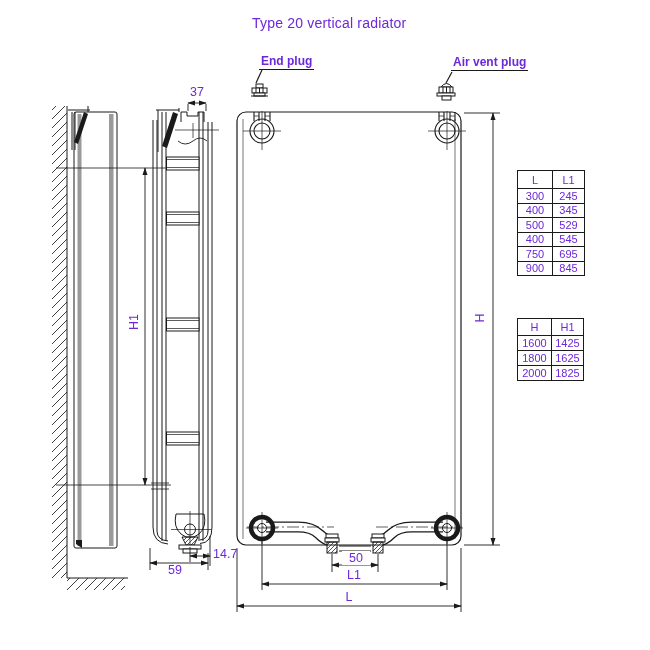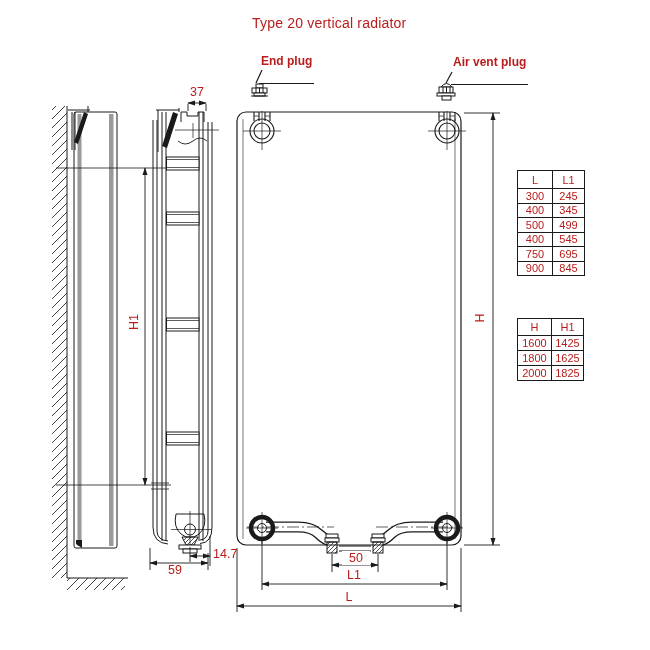--- a/index.html
+++ b/index.html
@@ -1,25 +1,25 @@
 <!DOCTYPE html>
 <html><head>
 <meta charset="utf-8">
 <style>
   html,body{margin:0;padding:0;background:#fff;}
   #canvas{
     position:relative;width:650px;height:650px;background:#ffffff;
-    font-family:"Liberation Sans", sans-serif;color:#b91c1c;overflow:hidden;
+    font-family:"Liberation Sans", sans-serif;color:#6d28d9;overflow:hidden;
   }
   svg{position:absolute;left:0;top:0;}
   .abs{position:absolute;}
   .title{font-size:14px;letter-spacing:0.2px;white-space:nowrap;}
   .plug-label{
     font-size:12px;font-weight:bold;white-space:nowrap;
-    border-bottom:1.6px solid #1a1a1a;padding:0 2px 15px 2px;
+    border-bottom:1.6px solid #1a1a1a;padding:0 2px 1px 2px;
   }
   .dim{font-size:12.5px;white-space:nowrap;text-align:center;}
   .dim.rot{transform:rotate(-90deg);transform-origin:center center;}
   .dim.bg{background:#fff;padding:0 1px;}
   table.spec{
     border-collapse:collapse;table-layout:fixed;background:#fff;
     font-size:11px;text-align:center;
   }
   table.spec th, table.spec td{
     border:1px solid #1a1a1a;padding:0;font-weight:normal;
@@ -274,21 +274,21 @@
       <tr>
           <td>300</td>
           <td>245</td>
         </tr>
       <tr>
           <td>400</td>
           <td>345</td>
         </tr>
       <tr>
           <td>500</td>
-          <td>499</td>
+          <td>529</td>
         </tr>
       <tr>
           <td>400</td>
           <td>545</td>
         </tr>
       <tr>
           <td>750</td>
           <td>695</td>
         </tr>
       <tr>

